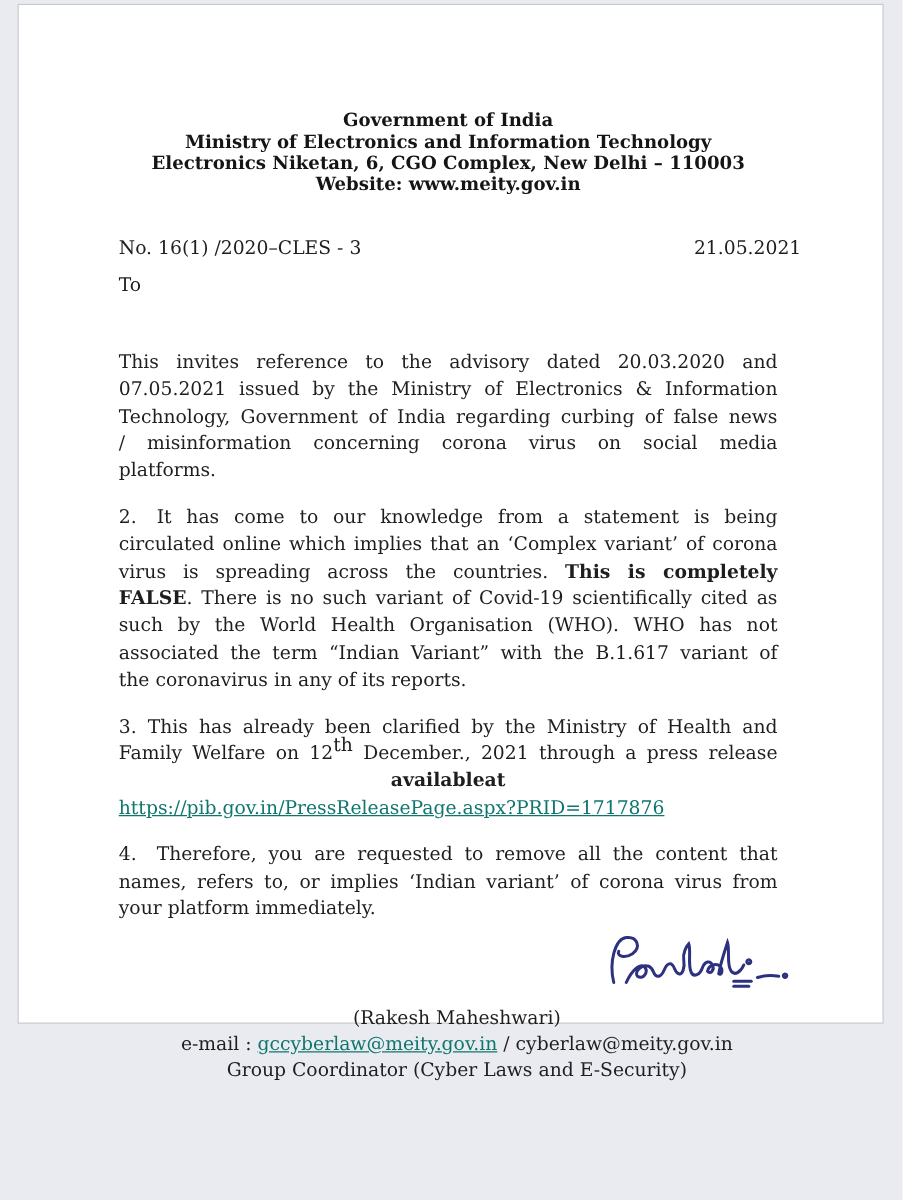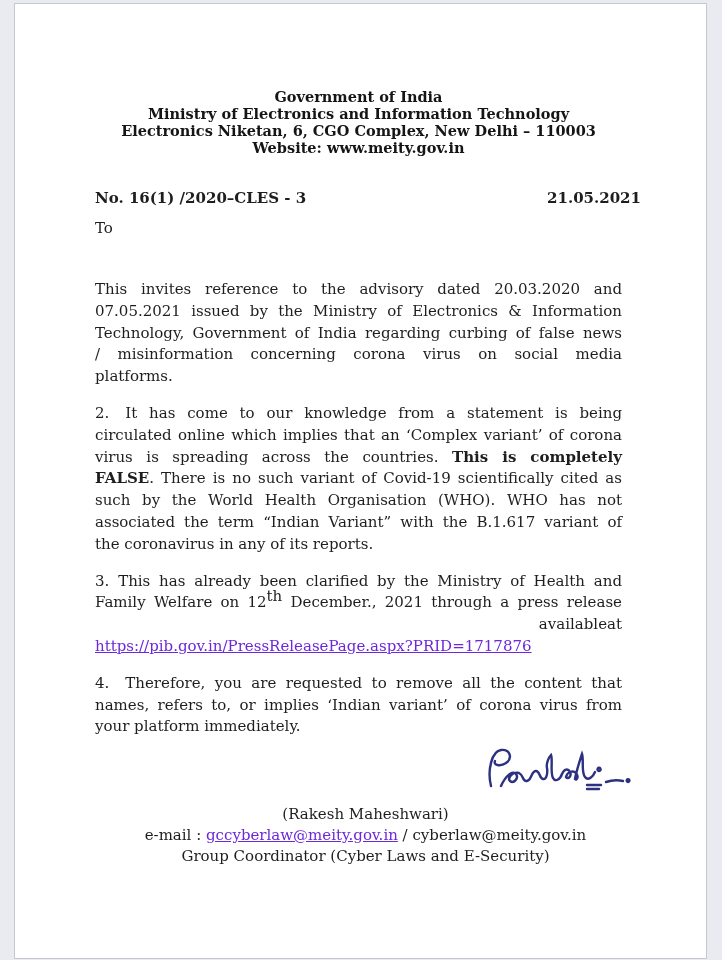--- a/index.html
+++ b/index.html
@@ -6,21 +6,21 @@
   body {
     width: 722px; height: 960px;
     background: #e9ebf0;
     position: relative;
     font-family: "DejaVu Serif", serif;
     overflow: hidden;
   }
   .page {
     position: absolute;
     left: 14px; top: 3px;
-    width: 693px; height: 956px;
+    width: 693px; height: 816px;
     background: #ffffff;
     border: 1px solid #c4c8cf;
     box-sizing: border-box;
   }
   .content {
     padding: 84px 84px 0 80px;
     color: #1e1e1e;
     font-size: 15px;
   }
   .letterhead {
@@ -29,44 +29,44 @@
     font-size: 14.5px;
     line-height: 17px;
     color: #151515;
   }
   .ref-row {
     display: flex;
     justify-content: space-between;
     align-items: baseline;
     margin-top: 32px;
     line-height: 21px;
-    font-weight: bold;
   }
   .ref-date { margin-right: -19px; }
   .to-line { margin-top: 9px; line-height: 21px; }
   .recipient-line { margin-top: 4px; line-height: 21px; }
   .para { margin-top: 15px; }
   .para.first { margin-top: 40px; }
   .line {
     line-height: 21.8px;
     text-align: justify;
     text-align-last: justify;
     white-space: normal;
   }
   .line.last { text-align-last: left; }
   .num-gap { display: inline-block; width: 16px; }
   .bold-seg { font-weight: bold; }
   sup.ord { font-size: 15px; line-height: 0; vertical-align: super; }
   .avail-row {
     display: flex;
-    justify-content: flex-end;
+    justify-content: center;
     line-height: 21.8px;
+    font-weight: bold;
   }
   .doc-link {
-    color: #6d28d9;
+    color: #0f766e;
     text-decoration: underline;
     cursor: pointer;
   }
   .link-line { line-height: 21.8px; text-align: left; }
   .sig-block {
     margin-top: 6px;
     margin-right: -14px;
     text-align: right;
   }
   .sig-scribble { display: inline-block; }

